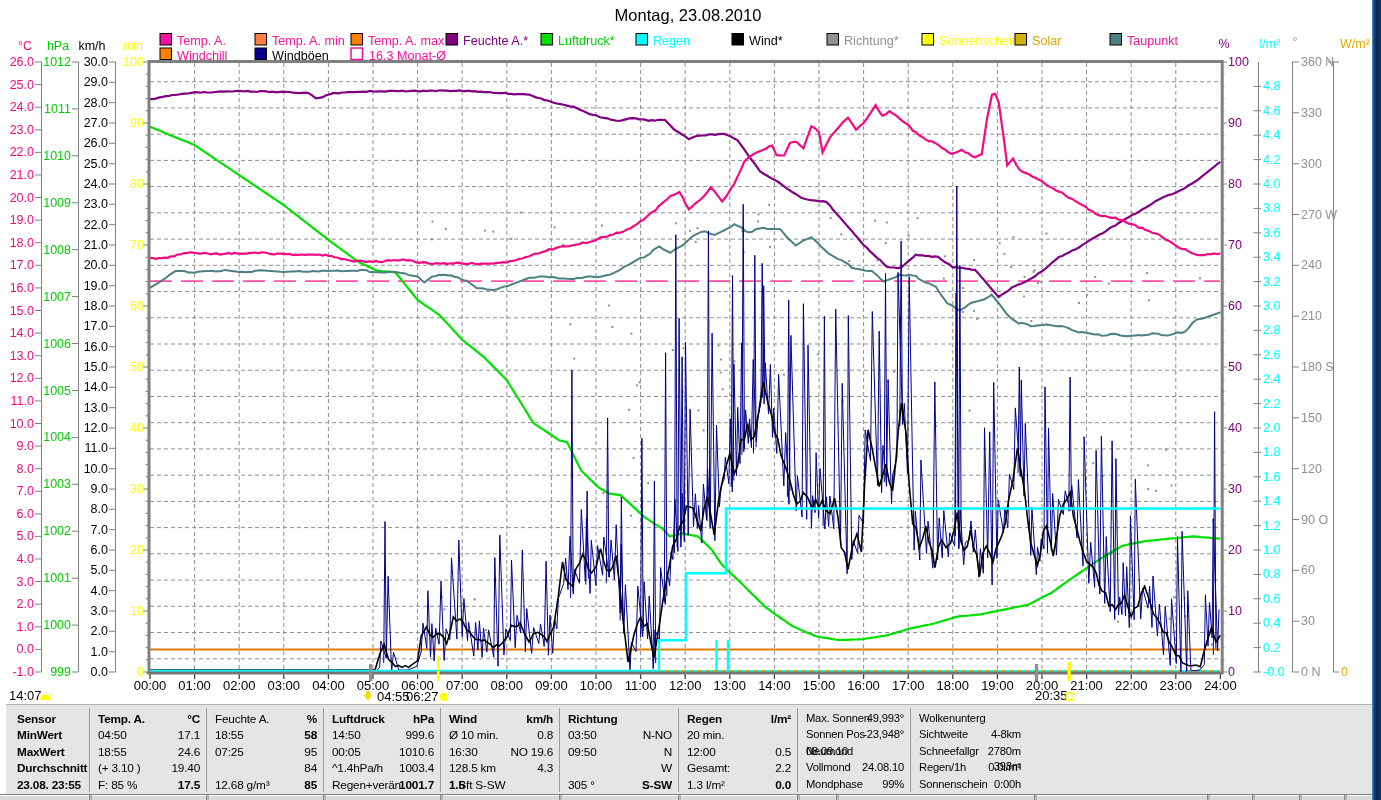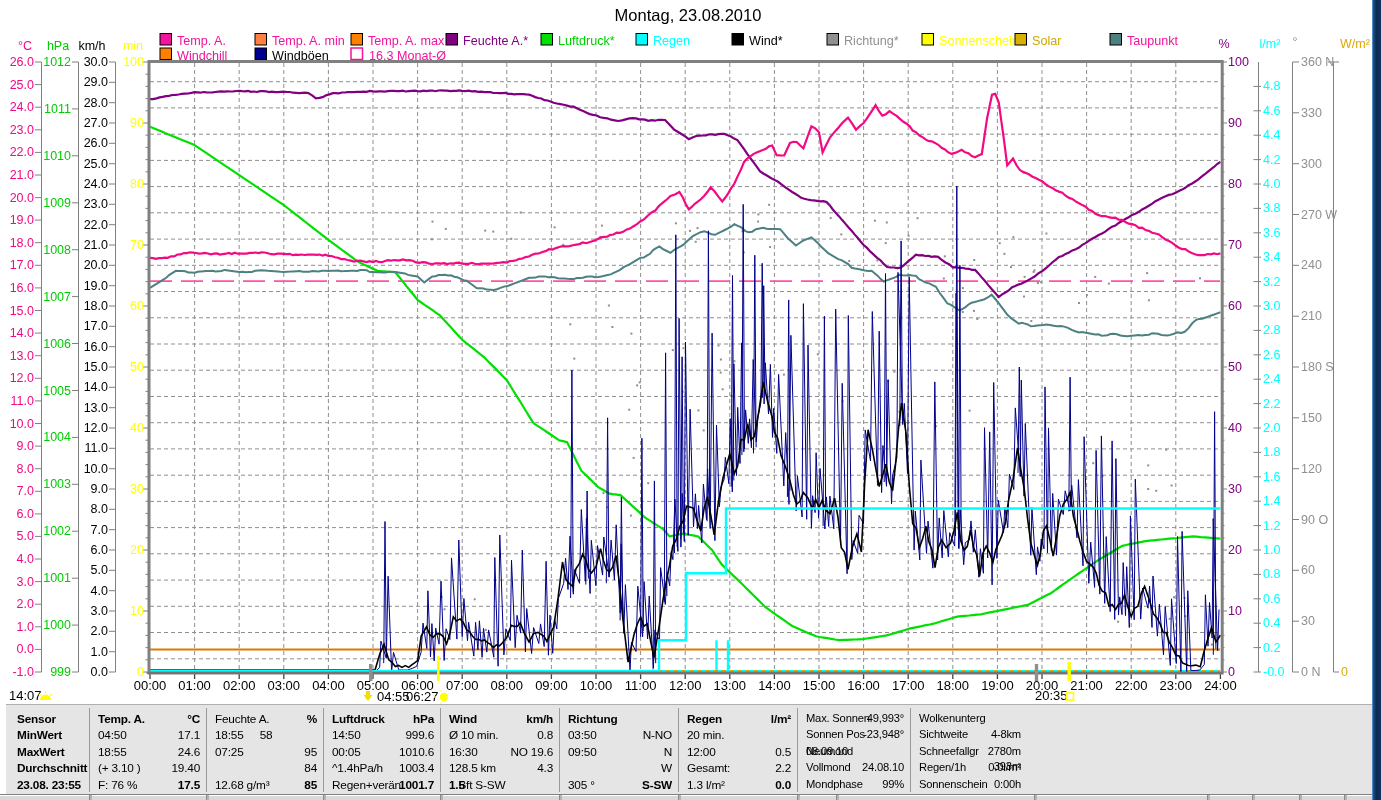--- a/index.html
+++ b/index.html
@@ -682,26 +682,26 @@
       <div style="position:absolute;left:11px;top:56.2px;font-weight:bold;">Durchschnitt</div>
       <div style="position:absolute;left:11px;top:72.6px;font-weight:bold;">23.08. 23:55</div>
       <div style="position:absolute;left:92px;top:7.0px;font-weight:bold;">Temp. A.</div>
       <div style="position:absolute;left:92px;top:7.0px;width:102px;text-align:right;font-weight:bold;">°C</div>
       <div style="position:absolute;left:92px;top:23.4px;">04:50</div>
       <div style="position:absolute;left:92px;top:23.4px;width:102px;text-align:right;">17.1</div>
       <div style="position:absolute;left:92px;top:39.8px;">18:55</div>
       <div style="position:absolute;left:92px;top:39.8px;width:102px;text-align:right;">24.6</div>
       <div style="position:absolute;left:92px;top:56.2px;">(+ 3.10 )</div>
       <div style="position:absolute;left:92px;top:56.2px;width:102px;text-align:right;">19.40</div>
-      <div style="position:absolute;left:92px;top:72.6px;">F: 76 %</div>
+      <div style="position:absolute;left:92px;top:72.6px;">F: 85 %</div>
       <div style="position:absolute;left:92px;top:72.6px;width:102px;text-align:right;font-weight:bold;">17.5</div>
       <div style="position:absolute;left:209px;top:7.0px;font-weight:normal;">Feuchte A.</div>
       <div style="position:absolute;left:209px;top:7.0px;width:102px;text-align:right;font-weight:bold;">%</div>
       <div style="position:absolute;left:209px;top:23.4px;">18:55</div>
-      <div style="position:absolute;left:209px;top:23.4px;width:102px;text-align:center;">58</div>
+      <div style="position:absolute;left:209px;top:23.4px;width:102px;text-align:right;font-weight:bold;">58</div>
       <div style="position:absolute;left:209px;top:39.8px;">07:25</div>
       <div style="position:absolute;left:209px;top:39.8px;width:102px;text-align:right;">95</div>
       <div style="position:absolute;left:209px;top:56.2px;width:102px;text-align:right;">84</div>
       <div style="position:absolute;left:209px;top:72.6px;">12.68 g/m³</div>
       <div style="position:absolute;left:209px;top:72.6px;width:102px;text-align:right;font-weight:bold;">85</div>
       <div style="position:absolute;left:326px;top:7.0px;font-weight:bold;">Luftdruck</div>
       <div style="position:absolute;left:326px;top:7.0px;width:102px;text-align:right;font-weight:bold;">hPa</div>
       <div style="position:absolute;left:326px;top:23.4px;">14:50</div>
       <div style="position:absolute;left:326px;top:23.4px;width:102px;text-align:right;">999.6</div>
       <div style="position:absolute;left:326px;top:39.8px;">00:05</div>

